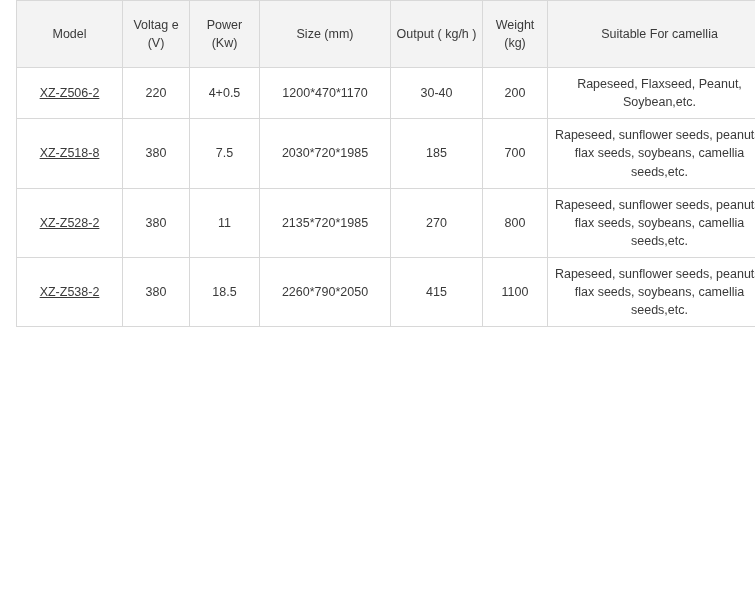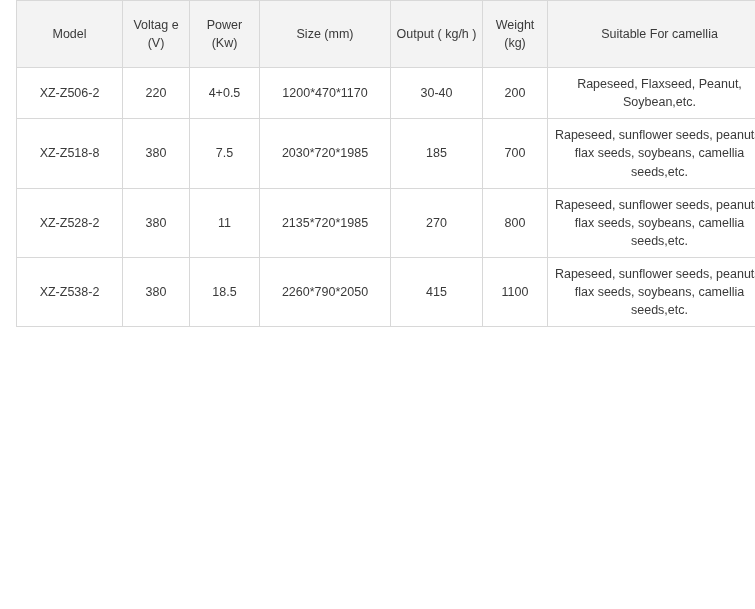--- a/index.html
+++ b/index.html
@@ -41,21 +41,21 @@
   }
   
   col.c-model    { width: 106px; }
   col.c-voltage  { width: 67px; }
   col.c-power    { width: 70px; }
   col.c-size     { width: 131px; }
   col.c-output   { width: 92px; }
   col.c-weight   { width: 65px; }
   col.c-material { width: 224px; }
 
-  td.model-cell { padding-left: 8px; text-align: left; }
+  td.model-cell { padding-left: 8px; text-align: left; text-decoration: underline; }
   td.materials-cell { padding-left: 10px; padding-right: 10px; }
 </style>
 </head>
 <body>
 
 <table class="spec-table">
   <colgroup>
     <col class="c-model">
     <col class="c-voltage">
     <col class="c-power">

